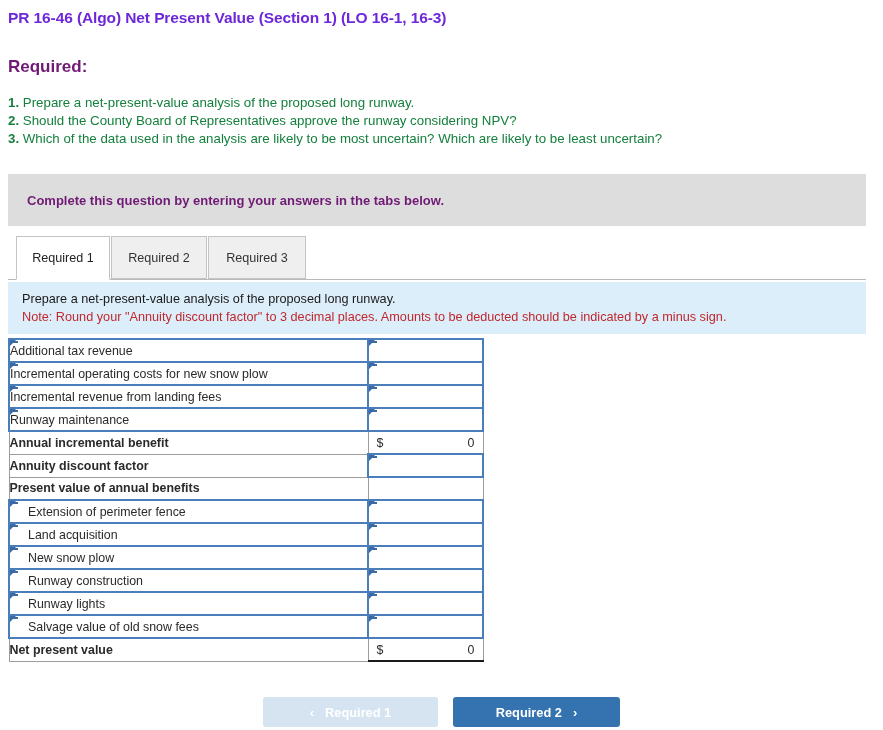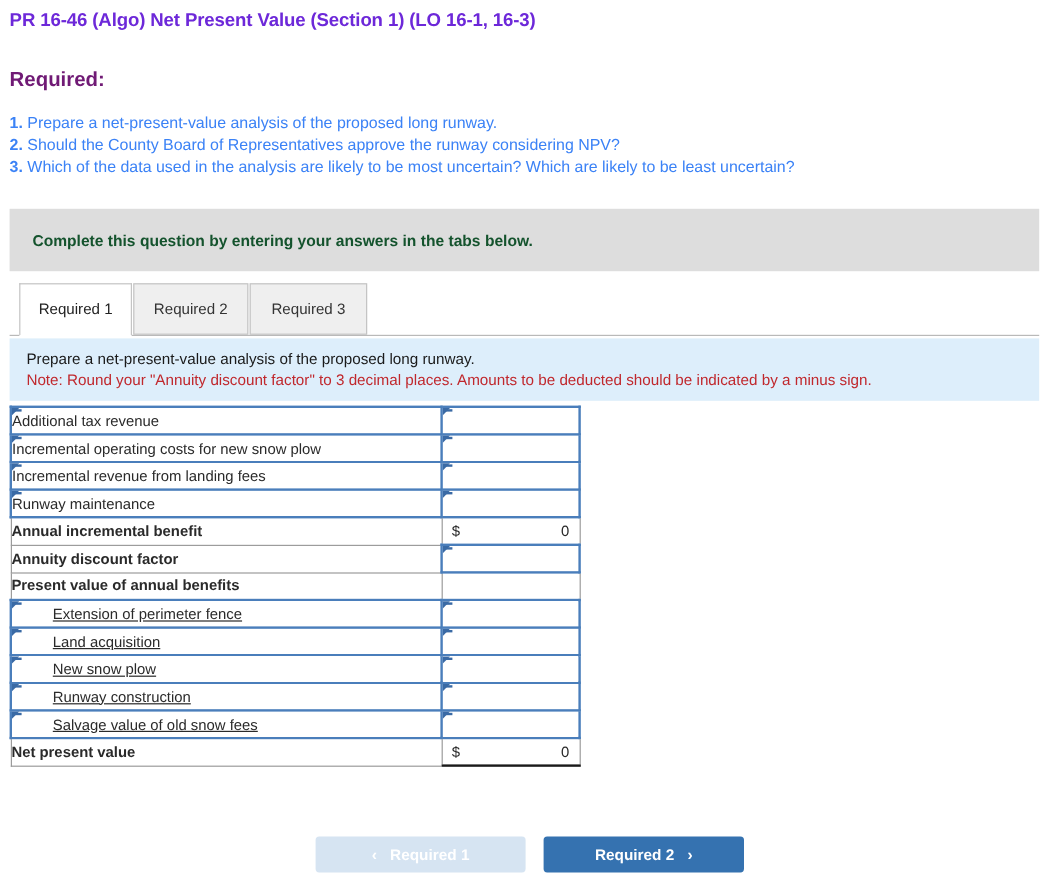--- a/index.html
+++ b/index.html
@@ -31,40 +31,40 @@
     font-size: 17px;
     font-weight: bold;
     color: #701a75;
   }
 
   
   .req-list {
     position: absolute;
     left: 8px; top: 94px;
     font-size: 13.3px;
-    color: #3b82f6;
+    color: #15803d;
     line-height: 18px;
   }
   .req-line { white-space: nowrap; }
   .req-num { font-weight: bold; }
 
   
   .banner {
     position: absolute;
     left: 8px; top: 174px;
     width: 858px; height: 52px;
     background: #dddddd;
     display: flex;
     align-items: center;
   }
   .banner-text {
     padding-left: 19px;
     font-size: 13px;
     font-weight: bold;
-    color: #14532d;
+    color: #701a75;
   }
 
   
   .tab-strip {
     position: absolute;
     left: 8px; top: 236px;
     width: 858px; height: 44px;
   }
   .tab-underline {
     position: absolute;
@@ -143,21 +143,21 @@
     border: 1px solid #9c9c9c;
   }
 
   
   .cell-input {
     position: relative;
     border: 2px solid #4a7ebb;
     background: #ffffff;
     padding-left: 6px;
   }
-  .cell-input.indent { padding-left: 34px; text-decoration: underline; }
+  .cell-input.indent { padding-left: 18px; }
   .cell-input::before {
     content: "";
     position: absolute;
     left: 0px; top: 0px;
     width: 0; height: 0;
     border-top: 6px solid #3a6aa5;
     border-right: 6px solid transparent;
   }
   .cell-input::after {
     content: "";
@@ -313,20 +313,24 @@
         <tr>
           <td class="cell-input indent">Land acquisition</td>
           <td class="cell-input"></td>
         </tr>
         <tr>
           <td class="cell-input indent">New snow plow</td>
           <td class="cell-input"></td>
         </tr>
         <tr>
           <td class="cell-input indent">Runway construction</td>
+          <td class="cell-input"></td>
+        </tr>
+        <tr>
+          <td class="cell-input indent">Runway lights</td>
           <td class="cell-input"></td>
         </tr>
         <tr>
           <td class="cell-input indent">Salvage value of old snow fees</td>
           <td class="cell-input"></td>
         </tr>
         <tr>
           <td class="cell-plain">Net present value</td>
           <td class="cell-total bottom">
             <span class="money-sym">$</span>

